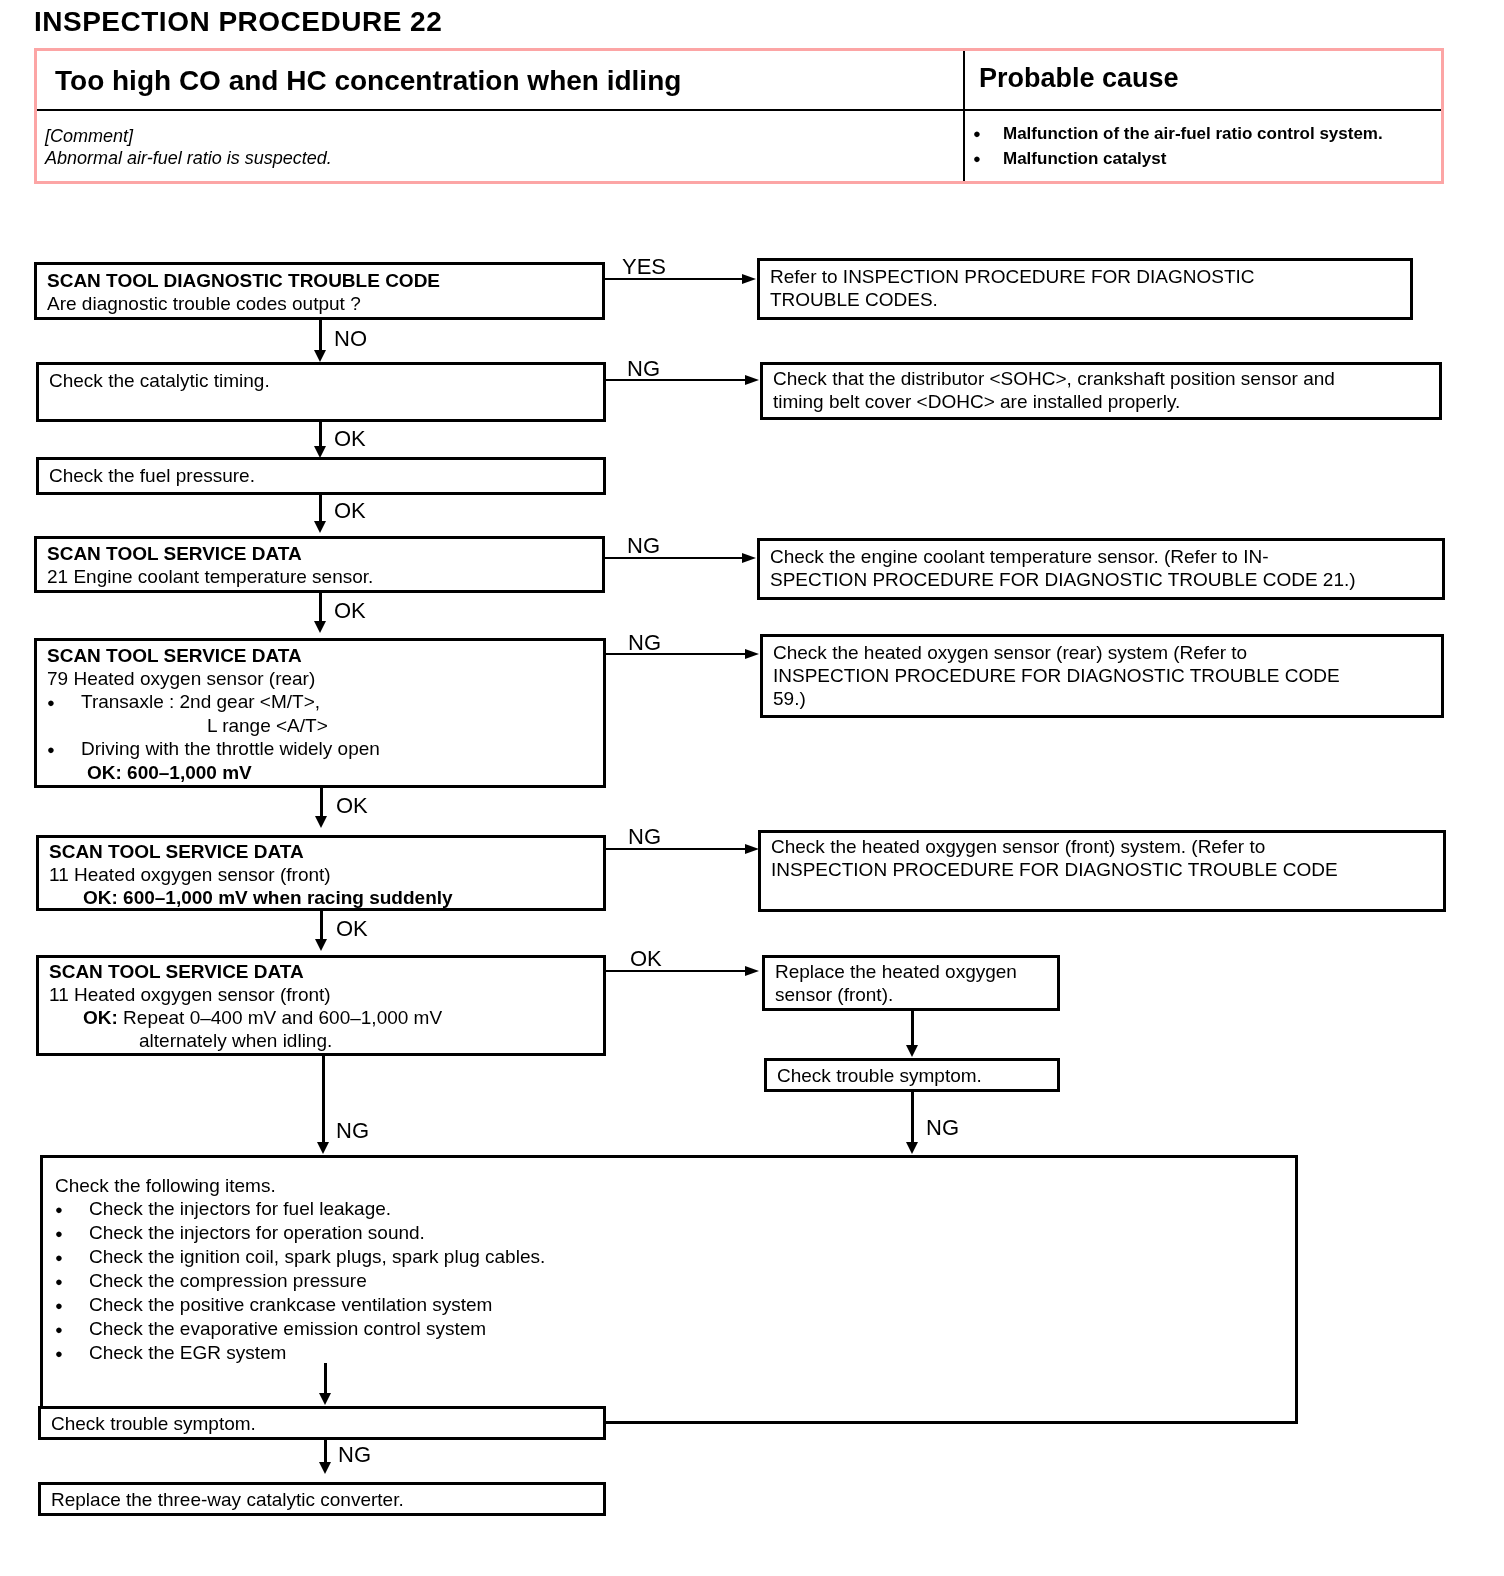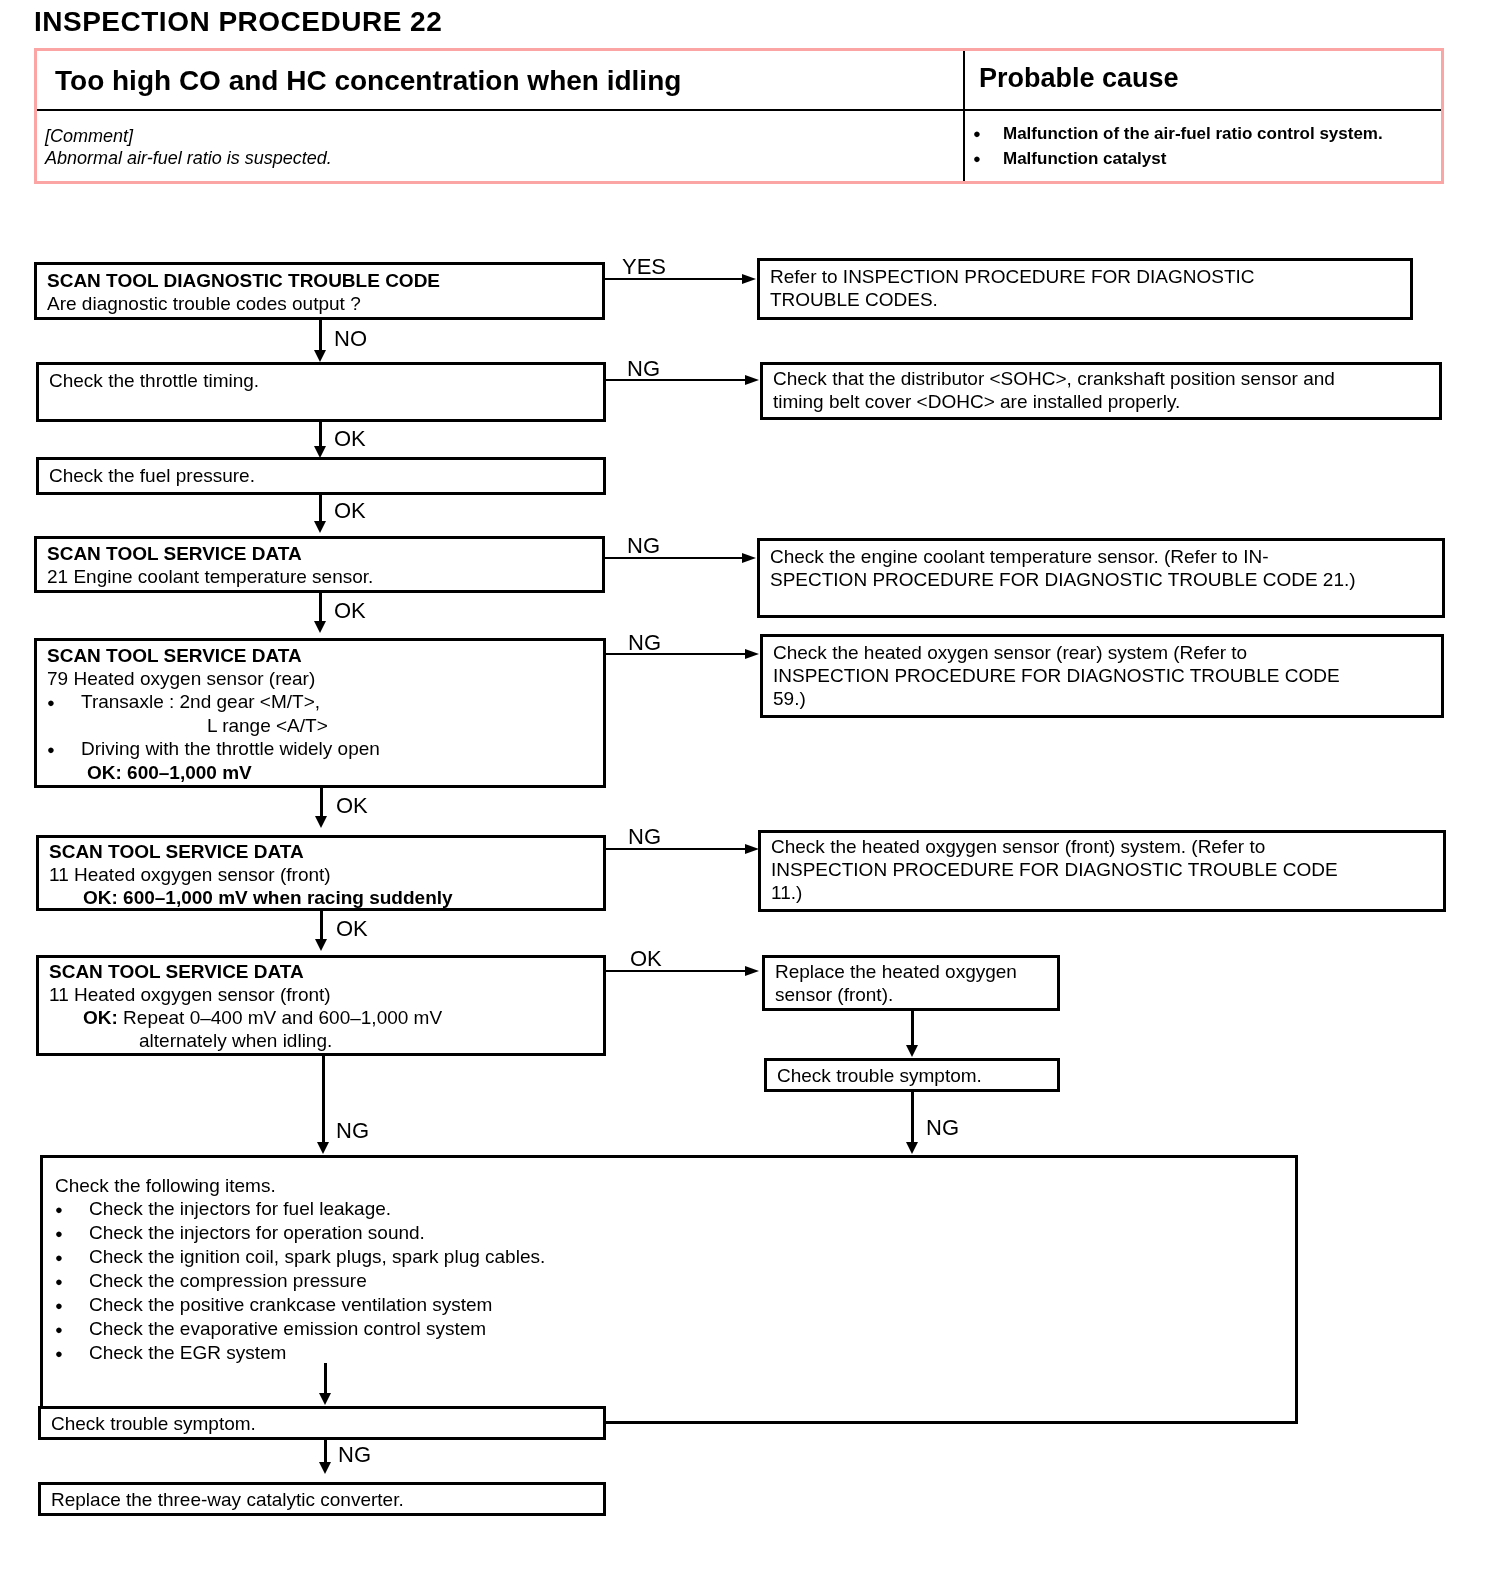--- a/index.html
+++ b/index.html
@@ -64,21 +64,21 @@
 <div class="lbl" style="left:622px; top:254px;">YES</div>
 <div class="box" style="left:757px; top:258px; width:656px; height:62px;">
   <div>Refer to  INSPECTION PROCEDURE FOR DIAGNOSTIC</div>
   <div>TROUBLE CODES.</div>
 </div>
 <div class="vline" style="left:319px; top:320px; height:30px;"></div>
 <div class="arrow-down" style="left:314px; top:350px;"></div>
 <div class="lbl" style="left:334px; top:326px;">NO</div>
 
 <div class="box" style="left:36px; top:362px; width:570px; height:60px;">
-  <div>Check the throttle timing.</div>
+  <div>Check the catalytic timing.</div>
 </div>
 <div class="hline" style="left:606px; top:379px; width:142px;"></div>
 <div class="arrow-right" style="left:745px; top:375px;"></div>
 <div class="lbl" style="left:627px; top:356px;">NG</div>
 <div class="box" style="left:760px; top:362px; width:682px; height:58px; padding-top:2px;">
   <div>Check that the distributor &lt;SOHC&gt;, crankshaft position sensor and</div>
   <div>timing belt cover &lt;DOHC&gt; are installed properly.</div>
 </div>
 <div class="vline" style="left:319px; top:422px; height:24px;"></div>
 <div class="arrow-down" style="left:314px; top:446px;"></div>
@@ -91,21 +91,21 @@
 <div class="arrow-down" style="left:314px; top:521px;"></div>
 <div class="lbl" style="left:334px; top:498px;">OK</div>
 
 <div class="box" style="left:34px; top:536px; width:571px; height:57px; padding-top:3px;">
   <div class="b">SCAN TOOL SERVICE DATA</div>
   <div>21 Engine coolant temperature sensor.</div>
 </div>
 <div class="hline" style="left:605px; top:557px; width:140px;"></div>
 <div class="arrow-right" style="left:742px; top:553px;"></div>
 <div class="lbl" style="left:627px; top:533px;">NG</div>
-<div class="box" style="left:757px; top:538px; width:688px; height:80px;">
+<div class="box" style="left:757px; top:538px; width:688px; height:62px;">
   <div>Check the engine coolant temperature sensor.   (Refer to  IN-</div>
   <div>SPECTION PROCEDURE FOR DIAGNOSTIC TROUBLE CODE 21.)</div>
 </div>
 <div class="vline" style="left:319px; top:593px; height:28px;"></div>
 <div class="arrow-down" style="left:314px; top:621px;"></div>
 <div class="lbl" style="left:334px; top:598px;">OK</div>
 
 <div class="box" style="left:34px; top:638px; width:572px; height:150px; padding-top:3px;">
   <div class="b">SCAN TOOL SERVICE DATA</div>
   <div>79 Heated oxygen sensor (rear)</div>
@@ -130,21 +130,20 @@
   <div class="b">SCAN TOOL SERVICE DATA</div>
   <div>11 Heated oxgygen sensor (front)</div>
   <div class="b" style="padding-left:34px;">OK:  600–1,000 mV when racing suddenly</div>
 </div>
 <div class="hline" style="left:606px; top:848px; width:142px;"></div>
 <div class="arrow-right" style="left:745px; top:844px;"></div>
 <div class="lbl" style="left:628px; top:824px;">NG</div>
 <div class="box" style="left:758px; top:830px; width:688px; height:82px; padding-top:2px;">
   <div>Check the heated oxgygen sensor (front) system.        (Refer to</div>
   <div>INSPECTION  PROCEDURE  FOR  DIAGNOSTIC  TROUBLE  CODE</div>
-  <div>11.)</div>
 </div>
 <div class="vline" style="left:320px; top:911px; height:28px;"></div>
 <div class="arrow-down" style="left:315px; top:939px;"></div>
 <div class="lbl" style="left:336px; top:916px;">OK</div>
 
 <div class="box" style="left:36px; top:955px; width:570px; height:101px; padding-top:2px;">
   <div class="b">SCAN TOOL SERVICE DATA</div>
   <div>11 Heated oxgygen sensor (front)</div>
   <div style="padding-left:34px;"><span class="b">OK:</span>&nbsp;<span>Repeat 0–400 mV and 600–1,000 mV</span></div>
   <div style="padding-left:90px;">alternately when idling.</div>

